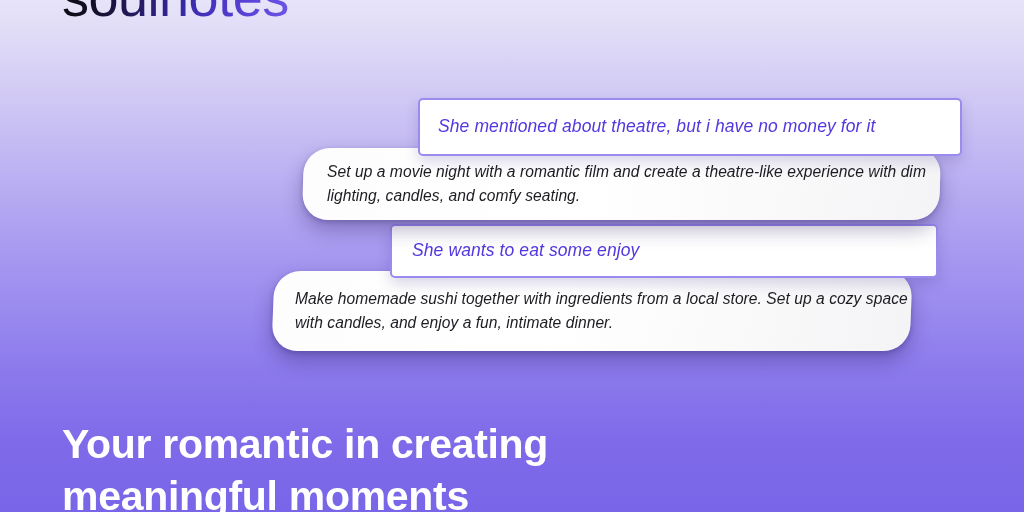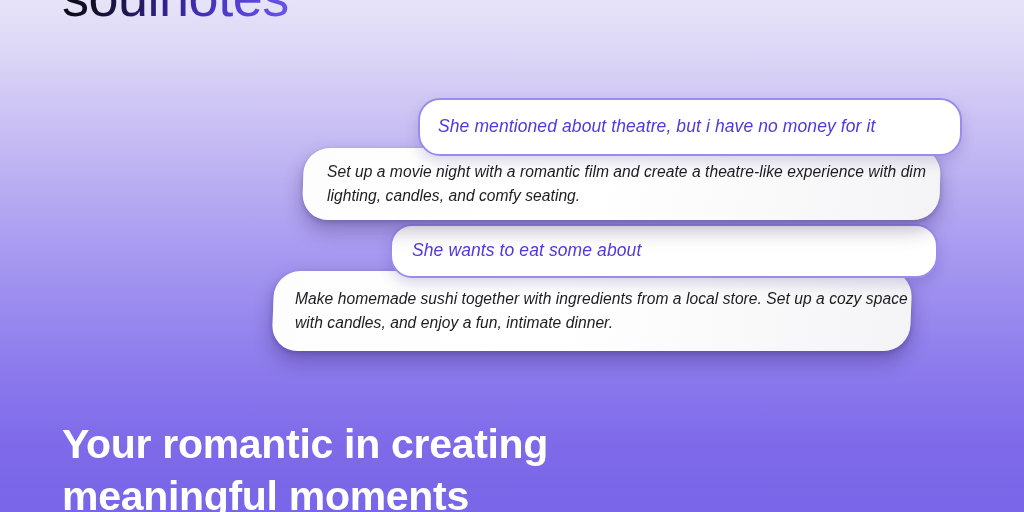--- a/index.html
+++ b/index.html
@@ -66,21 +66,21 @@
   }
 
   .bubble-text{
     font-style:italic;
     white-space:pre-line;
   }
 
   
   .bubble.user{
     border:2px solid #9b8bef;
-    border-radius:22px;
+    border-radius:5px;
     box-shadow:0 6px 14px rgba(58,36,125,0.18);
   }
   .bubble.user .bubble-text{
     color:#5238df;
     font-size:17.5px;
     font-weight:500;
     line-height:1.35;
     letter-spacing:0.1px;
   }
 
@@ -151,21 +151,21 @@
 
   <div class="bubble user" id="bubble-1">
     <span class="bubble-text">She mentioned about theatre, but i have no money for it</span>
   </div>
 
   <div class="bubble assistant" id="bubble-2">
     <span class="bubble-text">Set up a movie night with a romantic film and create a theatre-like experience with dim lighting, candles, and comfy seating.</span>
   </div>
 
   <div class="bubble user" id="bubble-3">
-    <span class="bubble-text">She wants to eat some about</span>
+    <span class="bubble-text">She wants to eat some enjoy</span>
   </div>
 
   <div class="bubble assistant" id="bubble-4">
     <span class="bubble-text">Make homemade sushi together with ingredients from a local store. Set up a cozy space with candles, and enjoy a fun, intimate dinner.</span>
   </div>
 
 </div>
 
 <div class="headline">
   <span class="line">Your romantic in creating</span>

